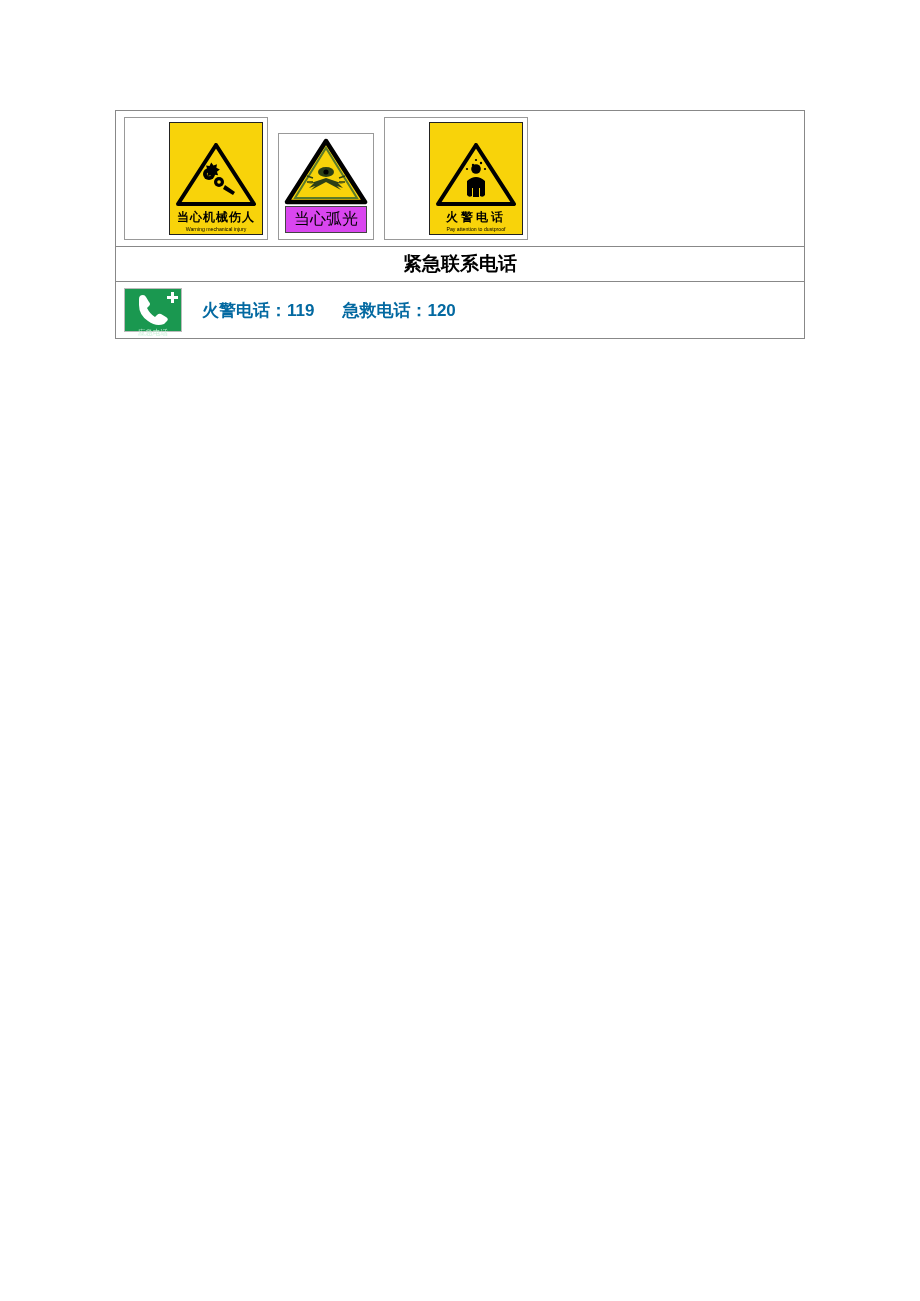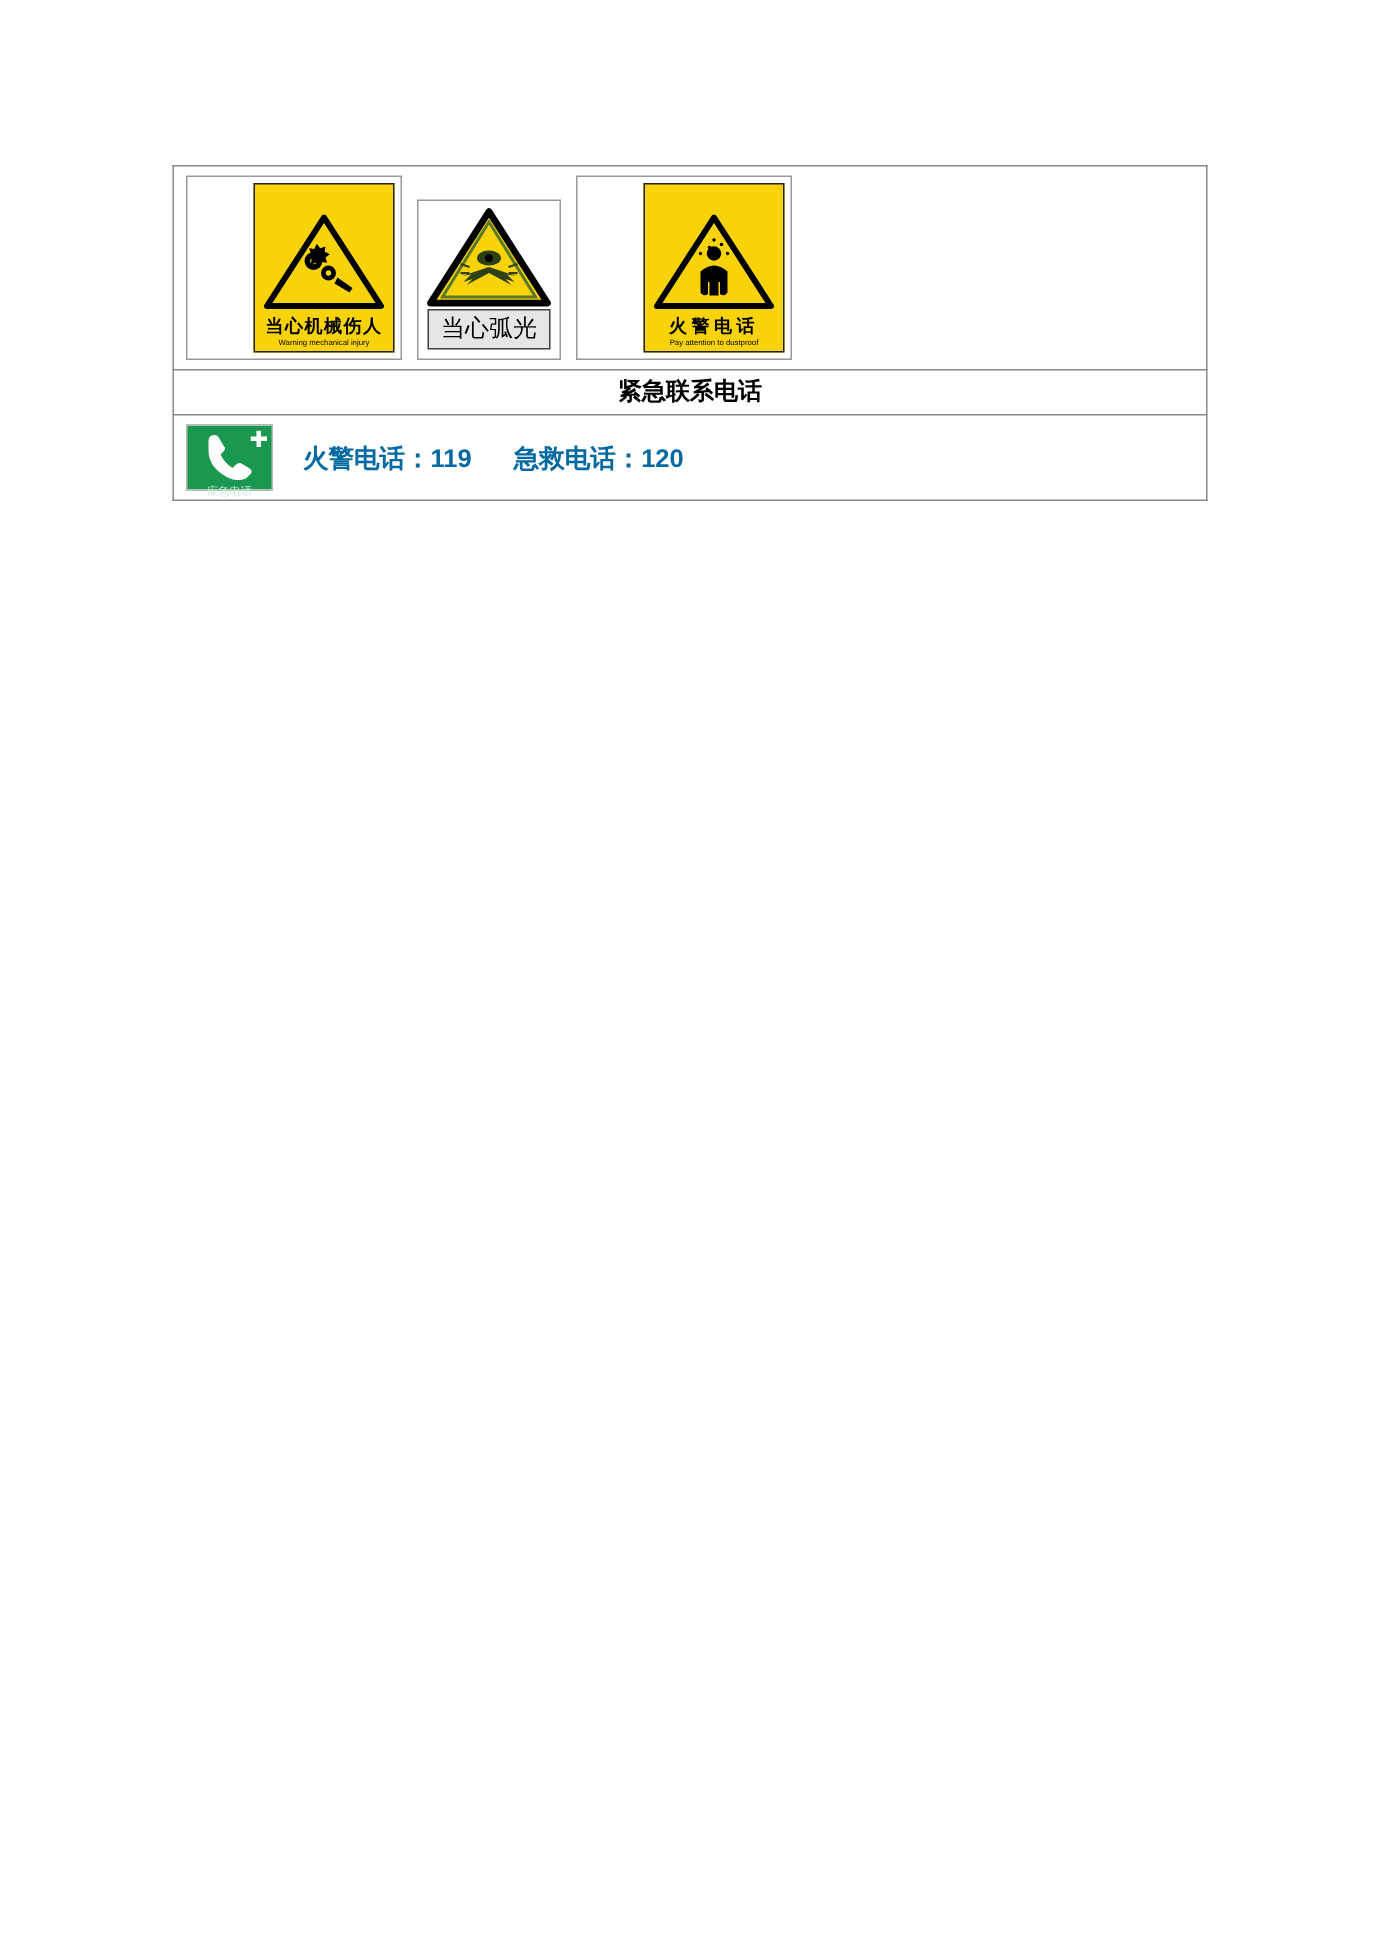--- a/index.html
+++ b/index.html
@@ -57,27 +57,27 @@
       color: #000;
       text-align: center;
       line-height: 1;
       margin-top: 1px;
     }
     .separate-label {
       border: 1px solid #444;
       padding: 2px 8px;
       font-size: 16px;
       margin-top: 0;
-      background: #e5e5e5;
+      background: #d946ef;
     }
     .header-row td {
       border: 1px solid #888;
       text-align: center;
       font-weight: bold;
-      font-size: 16px;
+      font-size: 19px;
       padding: 4px 0;
       background: #fff;
     }
     .contact-row td {
       border: 1px solid #888;
       padding: 6px 8px;
       vertical-align: middle;
     }
     .contact-inner {
       display: flex;

